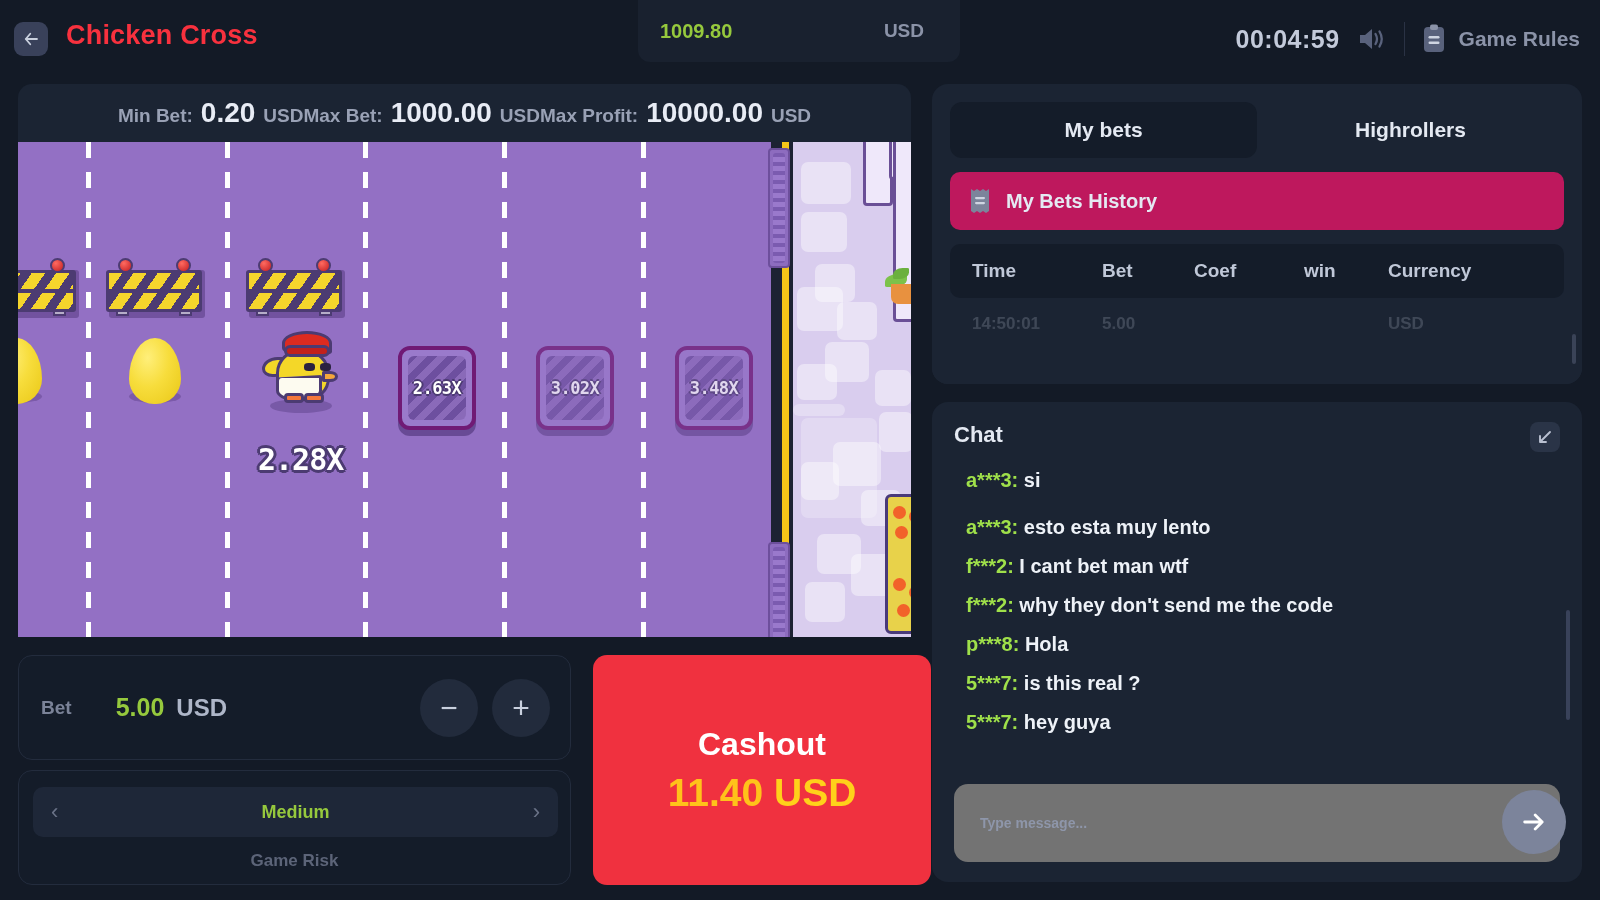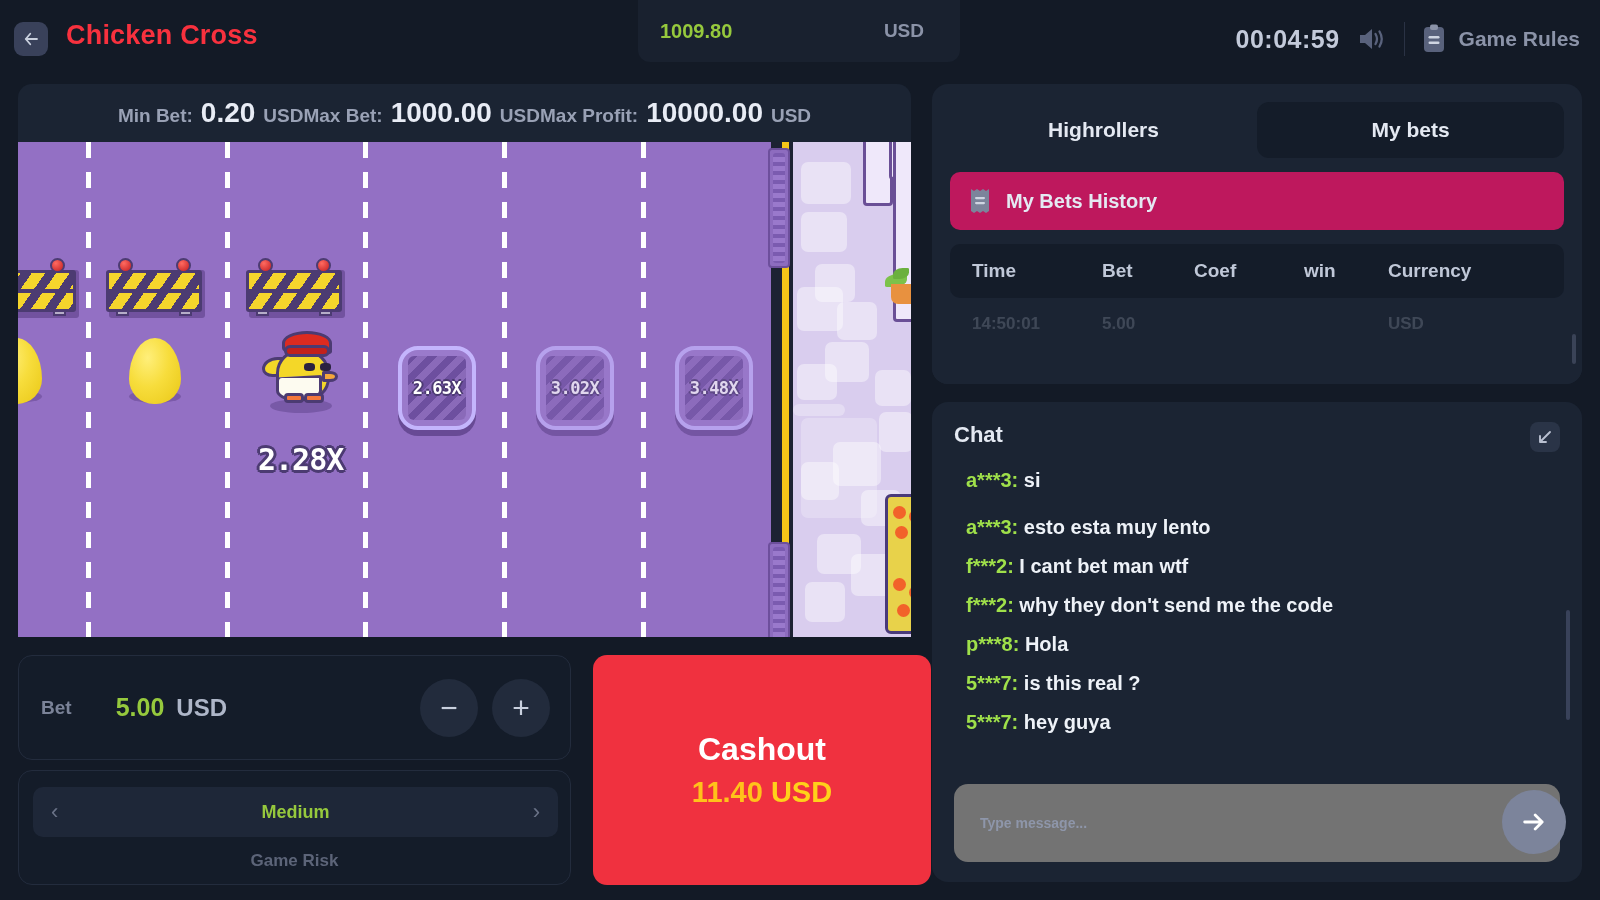--- a/index.html
+++ b/index.html
@@ -160,22 +160,22 @@
     background: #f4d728; border: 3px solid #4c3b72; border-radius: 60% 20% 50% 40%; }
   .ch-eye { position:absolute; width: 11px; height: 8px; background:#2b2240; border-radius: 40%; top: 36px; }
   .ch-beak { position:absolute; left: 64px; top: 44px; width: 16px; height: 11px;
     background:#f4a63c; border: 3px solid #4c3b72; border-radius: 2px 60% 60% 2px; }
   .ch-foot { position:absolute; top: 66px; width: 20px; height: 10px; background:#f4773c;
     border: 3px solid #4c3b72; border-radius: 4px; }
 
   
   .mtile {
     position: absolute; width: 78px; height: 84px;
-    background: #9a7acb; border: 4px solid #c4b5fd;
-    border-radius: 20px; box-shadow: 0 6px 0 rgba(70,44,112,.55);
+    background: #9a7acb; border: 4px solid #701a75;
+    border-radius: 12px; box-shadow: 0 6px 0 rgba(70,44,112,.55);
     display: flex; align-items: center; justify-content: center;
   }
   .mtile-inner {
     width: 58px; height: 64px; border-radius: 6px;
     background: repeating-linear-gradient(135deg, #6d4f9f 0 7px, #8a6ab9 7px 14px);
     display: flex; align-items: center; justify-content: center;
   }
   .mtile-txt {
     font-size: 17px; font-weight: bold; color: #ffffff;
     font-family: "DejaVu Sans Mono", monospace;
@@ -221,21 +221,21 @@
   .chev { color: #6a7287; font-size: 22px; font-weight: 300; cursor:pointer; }
   .risk-sub { text-align:center; font-size: 17px; font-weight: bold; color: #5c6478; margin-top: 14px; }
 
   .cashout {
     position:absolute; left: 575px; top: 0; width: 338px; height: 230px;
     background: #f0313f; border-radius: 14px;
     display:flex; flex-direction:column; align-items:center; justify-content:center;
     gap: 8px; cursor:pointer;
   }
   .cashout-title { font-size: 32px; font-weight: bold; color: #ffffff; }
-  .cashout-amt { font-size: 29px; font-weight: bold; color: #ffd11a; }
+  .cashout-amt { font-size: 39px; font-weight: bold; color: #ffd11a; }
   .cashout-amt .num { color: #ffc21a; }
 
   
   .right-col { position: absolute; left: 932px; top: 84px; width: 650px; }
   .bets-panel {
     width: 650px; height: 300px; background: #1b2433; border-radius: 16px;
     padding: 18px; position: relative; overflow: hidden;
   }
   .tabs { display:flex; gap: 0; }
   .tab {
@@ -514,22 +514,22 @@
         <span class="num">11.40</span>
         <span>USD</span>
       </span>
     </div>
   </div>
 
   <div class="right-col">
 
     <div class="bets-panel">
       <div class="tabs">
+        <div class="tab active">My bets</div>
         <div class="tab">Highrollers</div>
-        <div class="tab active">My bets</div>
       </div>
 
       <div class="hist-row">
         <svg width="24" height="26" viewBox="0 0 24 26">
           <path d="M3 1 L6 3 L9 1 L12 3 L15 1 L18 3 L21 1 V23 L18 25 L15 23 L12 25 L9 23 L6 25 L3 23 Z" fill="#7c849b"></path>
           <rect x="7" y="9" width="10" height="2.2" rx="1.1" fill="#cfd5e2"></rect>
           <rect x="7" y="14" width="10" height="2.2" rx="1.1" fill="#cfd5e2"></rect>
         </svg>
         <span class="hist-label">My Bets History</span>
       </div>

